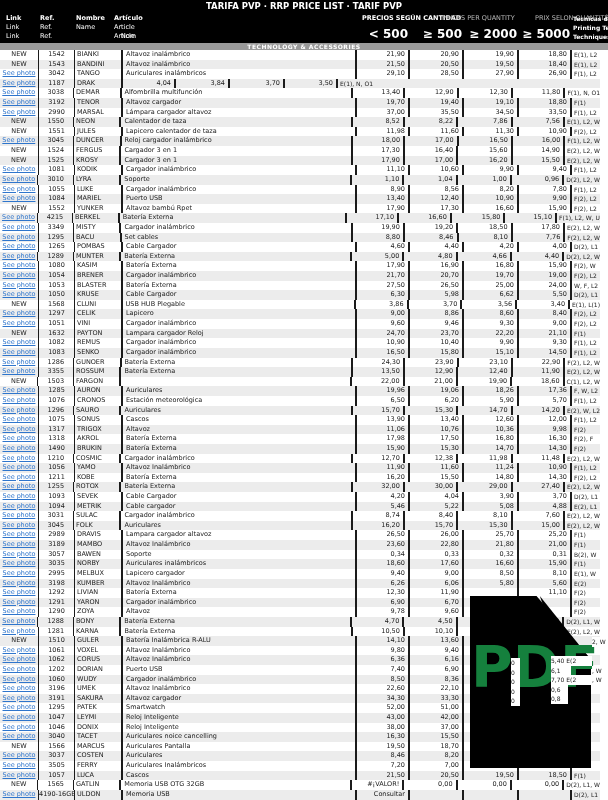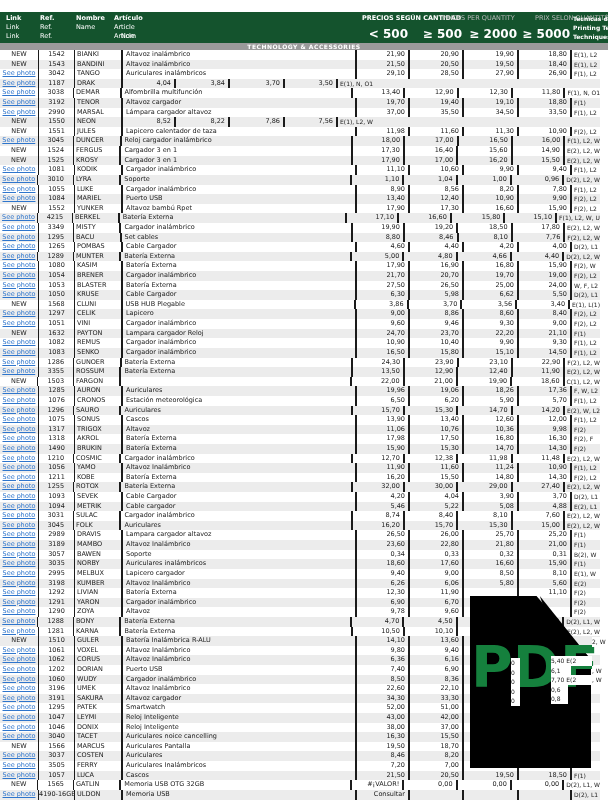--- a/index.html
+++ b/index.html
@@ -3,21 +3,21 @@
 <meta charset="utf-8">
 <style>
   html,body{margin:0;padding:0;}
   body{width:608px;height:800px;overflow:hidden;background:#fff;
        font-family:"DejaVu Sans","Liberation Sans",sans-serif;color:#1a1a1a;}
   .sheet{position:relative;width:608px;height:800px;overflow:hidden;}
 
   
   .titlebar{position:absolute;left:0;top:0;width:608px;height:12px;background:#000;
             color:#fff;font-size:8.5px;font-weight:bold;text-align:center;line-height:12px;}
-  .head{position:absolute;left:0;top:12px;width:608px;height:31px;background:#14532d;color:#fff;}
+  .head{position:absolute;left:0;top:12px;width:608px;height:31px;background:#000000;color:#fff;}
   .hlbl{position:absolute;font-size:6.5px;line-height:9px;white-space:nowrap;}
   .b{font-weight:bold;}
   .gray{color:#b9b9b9;}
   .thr{position:absolute;width:52px;text-align:right;font-size:12px;font-weight:bold;}
   .techhead{position:absolute;left:573px;top:2px;width:35px;overflow:hidden;}
   .techhead div{font-size:6px;line-height:9px;white-space:nowrap;font-weight:bold;}
   .sectionbar{position:absolute;left:0;top:43px;width:608px;height:7px;background:#9a9a9a;
               color:#fff;font-size:6px;font-weight:bold;text-align:center;line-height:7px;letter-spacing:.5px;}
 
   
@@ -47,20 +47,21 @@
 
   
   .frag{position:absolute;background:#fff;font-size:6px;}
   .frag div{height:9.6px;line-height:9.6px;white-space:nowrap;}
 </style>
 </head>
 <body>
 
 <div class="sheet">
 
+  <div class="titlebar">TARIFA PVP · RRP PRICE LIST · TARIF PVP</div>
 
   <div class="head">
     <div class="hlbl b" style="left:6px;top:2px;">Link</div>
     <div class="hlbl b" style="left:40px;top:2px;">Ref.</div>
     <div class="hlbl b" style="left:76px;top:2px;">Nombre</div>
     <div class="hlbl b" style="left:114px;top:2px;">Artículo</div>
     <div class="hlbl" style="left:6px;top:11px;">Link</div>
     <div class="hlbl" style="left:40px;top:11px;">Ref.</div>
     <div class="hlbl" style="left:76px;top:11px;">Name</div>
     <div class="hlbl" style="left:114px;top:11px;">Article</div>
@@ -161,20 +162,21 @@
         <div class="cell c-p c-p1">37,00</div>
         <div class="cell c-p c-p2">35,50</div>
         <div class="cell c-p c-p3">34,50</div>
         <div class="cell c-p c-p4">33,50</div>
         <div class="cell c-tech">F(1), L2</div>
       </div>
       <div class="row odd">
         <div class="cell c-link">NEW</div>
         <div class="cell c-ref">1550</div>
         <div class="cell c-name">NEON</div>
+        <div class="cell c-art">Calentador de taza</div>
         <div class="cell c-p c-p1">8,52</div>
         <div class="cell c-p c-p2">8,22</div>
         <div class="cell c-p c-p3">7,86</div>
         <div class="cell c-p c-p4">7,56</div>
         <div class="cell c-tech">E(1), L2, W</div>
       </div>
       <div class="row even">
         <div class="cell c-link">NEW</div>
         <div class="cell c-ref">1551</div>
         <div class="cell c-name">JULES</div>

